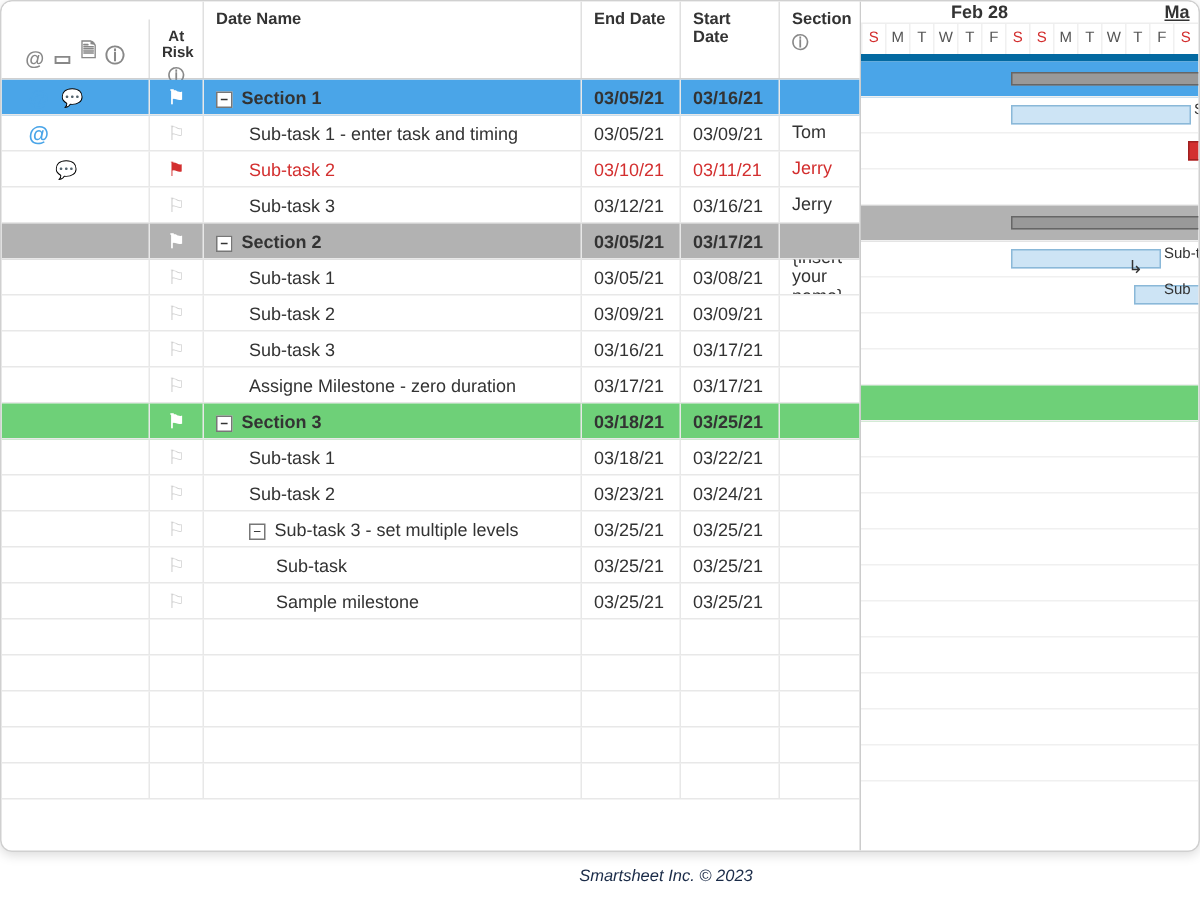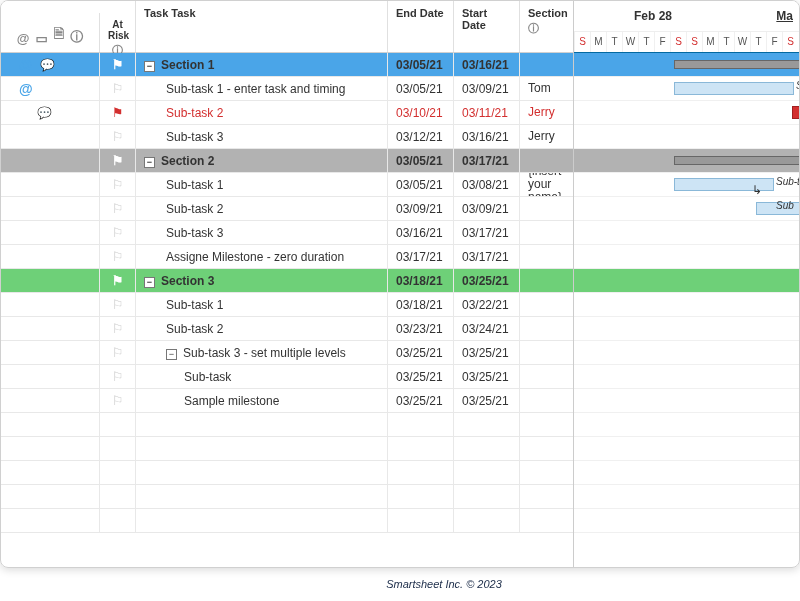--- a/index.html
+++ b/index.html
@@ -37,34 +37,34 @@
 .flag.white { color: #fff; }
 .flag.gray { color: #ccc; }
 .flag.red { color: #d32f2f; }
 .at-icon { color: #4aa5e8; font-size: 14px; font-weight: bold; }
 .comment-icon { color: #4aa5e8; font-size: 12px; }
 
 .collapse-box { display: inline-flex; width: 11px; height: 11px; border: 1px solid #777; background: #fff; align-items: center; justify-content: center; font-size: 9px; line-height: 1; margin-right: 6px; color: #333; }
 .indent1 { padding-left: 22px; }
 .indent2 { padding-left: 40px; }
 
-.gantt-header { height: 52px; border-bottom: 1px solid #0369a1; background: #fff; display: flex; flex-direction: column; }
+.gantt-header { height: 40px; border-bottom: 5px solid #0369a1; background: #fff; display: flex; flex-direction: column; }
 .gantt-month { flex: 1; display: flex; align-items: center; padding-left: 60px; font-weight: bold; font-size: 12px; border-bottom: 1px solid #eee; }
 .gantt-days { display: flex; height: 20px; }
 .day-cell { width: 16px; text-align: center; font-size: 10px; color: #555; border-left: 1px solid #f0f0f0; line-height: 20px; }
 .day-cell.sun { color: #d32f2f; }
 
 .gantt-rows .grow { height: 24px; border-bottom: 1px solid #f0f0f0; position: relative; }
 .grow.section1 { background: #4aa5e8; }
 .grow.section2 { background: #b2b2b2; }
 .grow.section3 { background: #6ed078; }
 .bar { position: absolute; top: 5px; height: 13px; background: #cde4f5; border: 1px solid #8ab8d8; }
 .bar.sct { background: #999; border-color: #666; height: 9px; top: 7px; }
 .bar.red { background: #d32f2f; border-color: #a02020; }
-.bar-label { position: absolute; top: 3px; font-size: 10px; color: #333; white-space: nowrap; font-style: italic; }
+.bar-label { position: absolute; top: 3px; font-size: 10px; color: #333; white-space: nowrap; }
 .link-arrow { position: absolute; font-size: 12px; color: #333; }
 
 .footer { width: 800px; text-align: center; font-style: italic; font-size: 11px; color: #1a2b48; padding: 10px 0 4px; margin-left: 44px; }
 </style>
 </head>
 <body>
 
 <div class="app">
   <div class="main">
     <div class="left-panel">
@@ -72,21 +72,21 @@
         <div class="hdr-icons">
           <span>@</span>
           <span>▭</span>
           <span>🗎</span>
           <span>ⓘ</span>
         </div>
         <div class="hdr-col col-atrisk">
           <span>At Risk</span>
           <span class="info-icon">ⓘ</span>
         </div>
-        <div class="hdr-col col-task">Task Task</div>
+        <div class="hdr-col col-task">Date Name</div>
         <div class="hdr-col col-date">End Date</div>
         <div class="hdr-col col-date">Start Date</div>
         <div class="hdr-col col-assign">
           <span>Section</span>
           <span class="info-icon">ⓘ</span>
         </div>
       </div>
       <div class="rows" id="rows">
           <div class="row section1">
             <div class="rc-icons">

